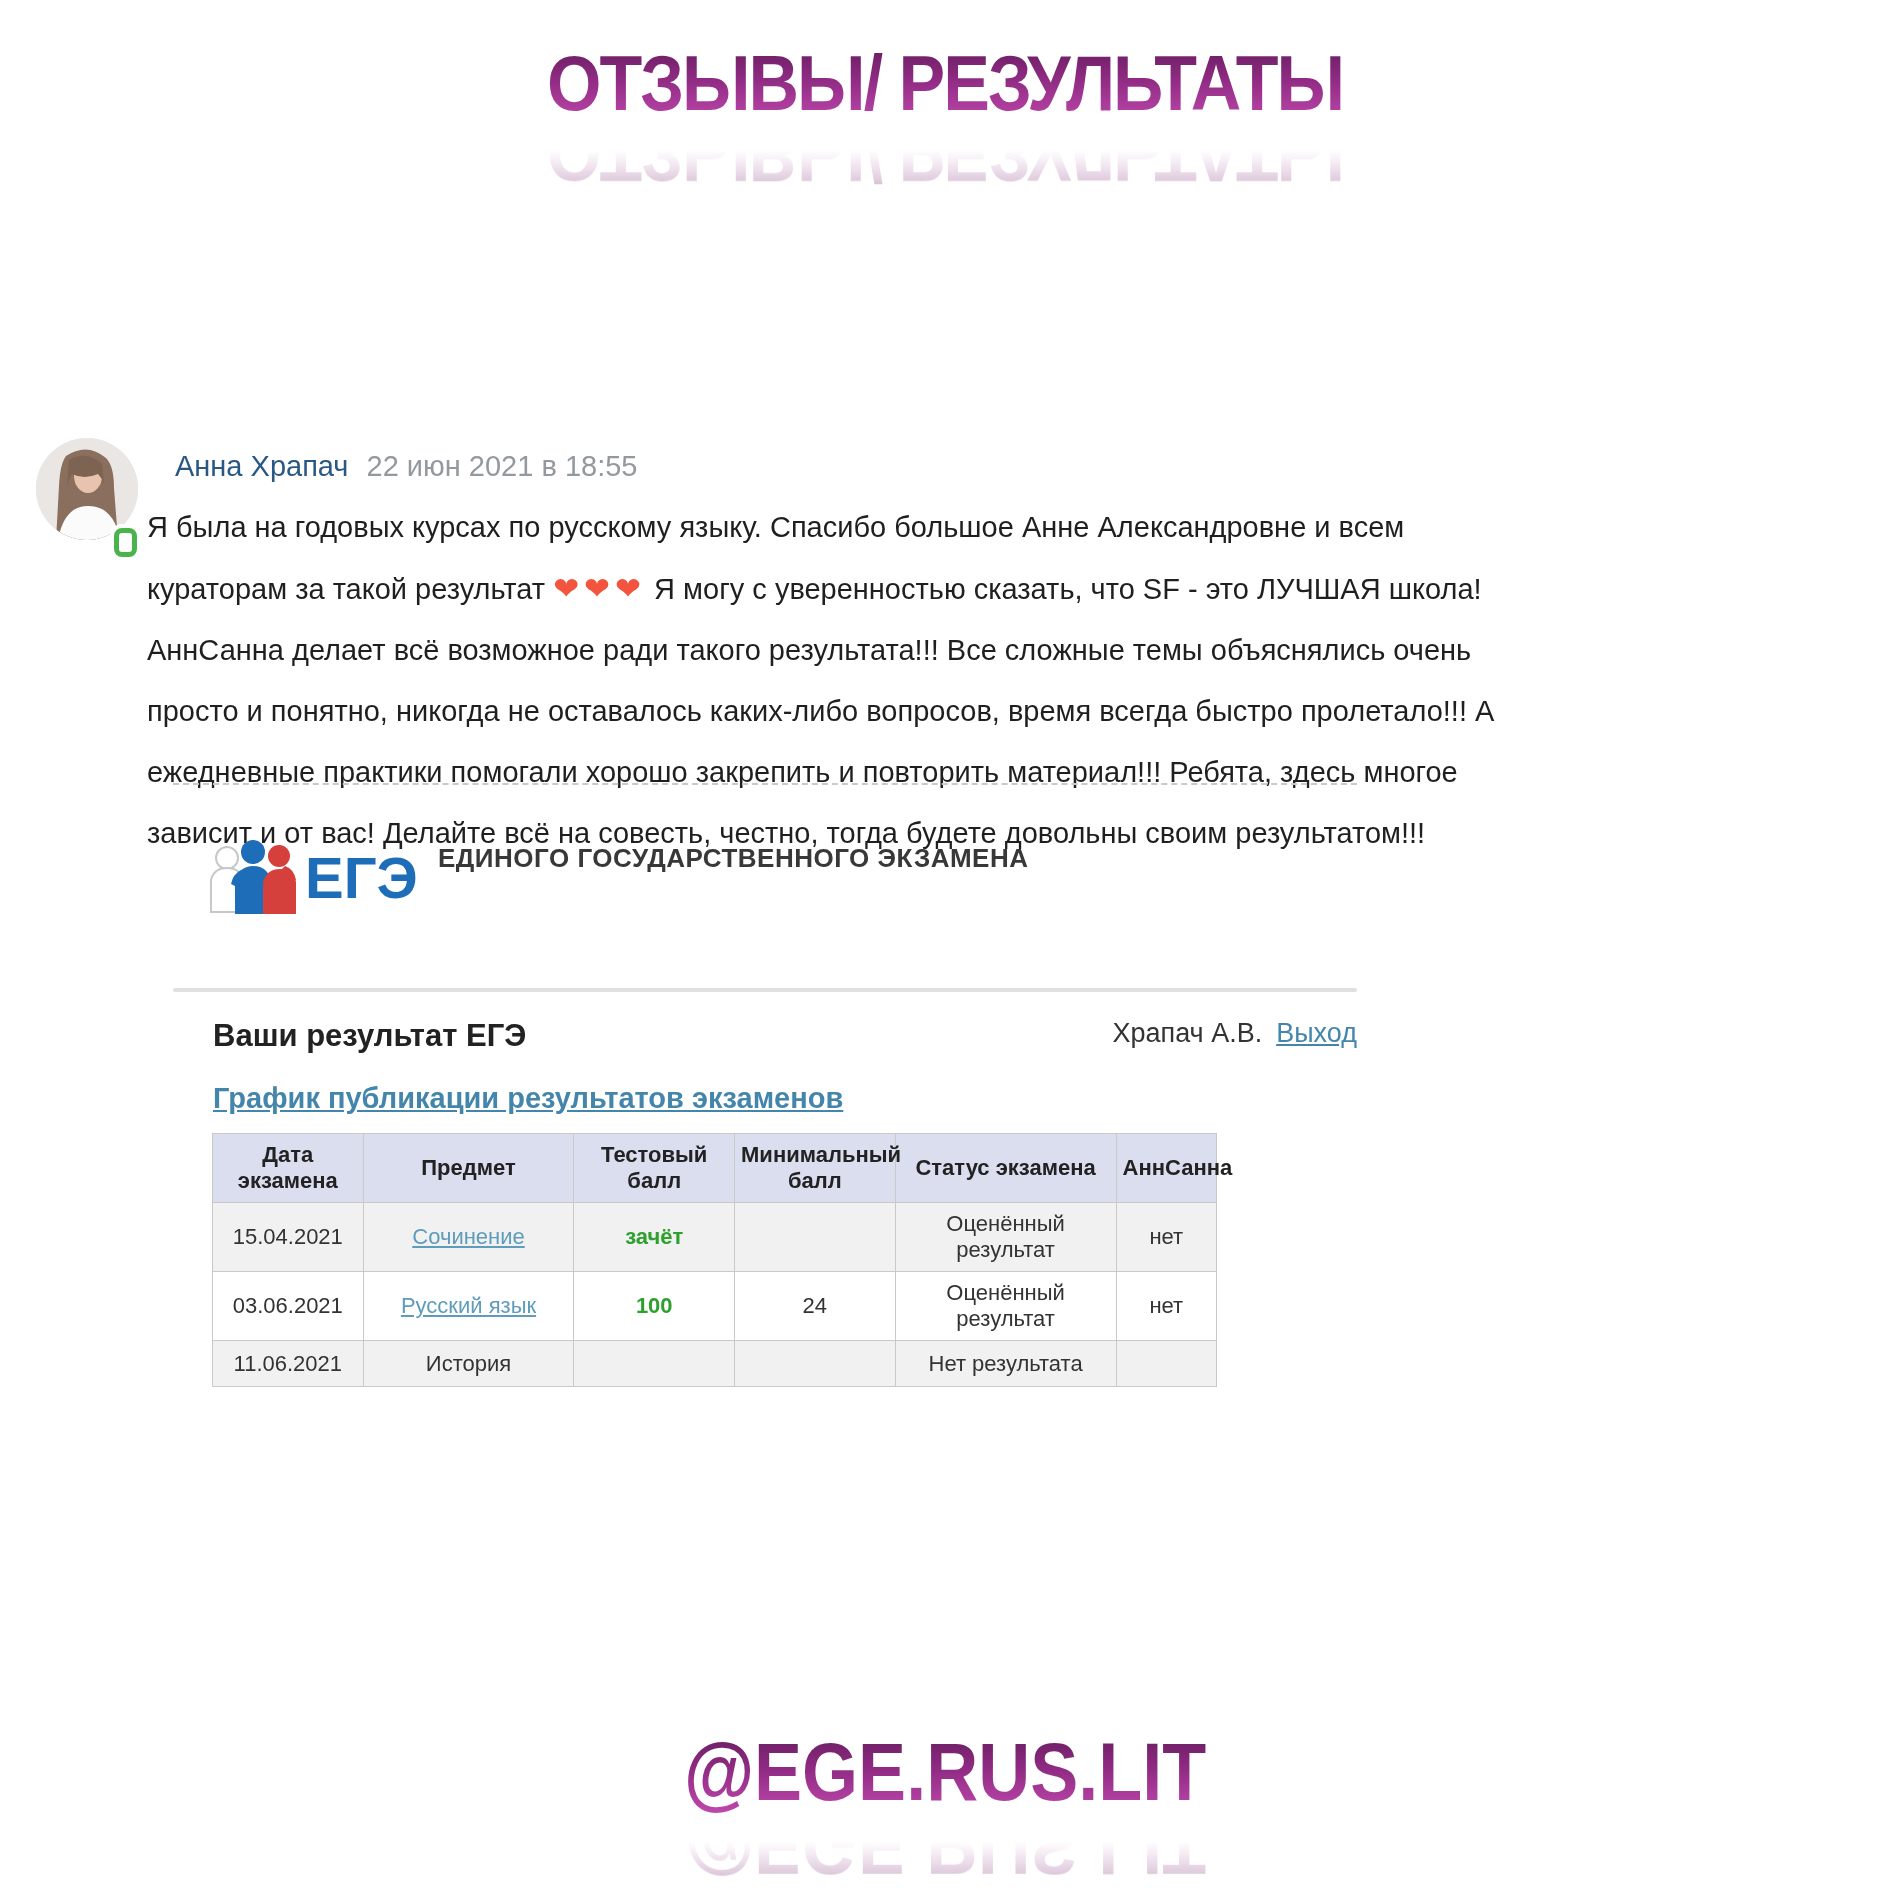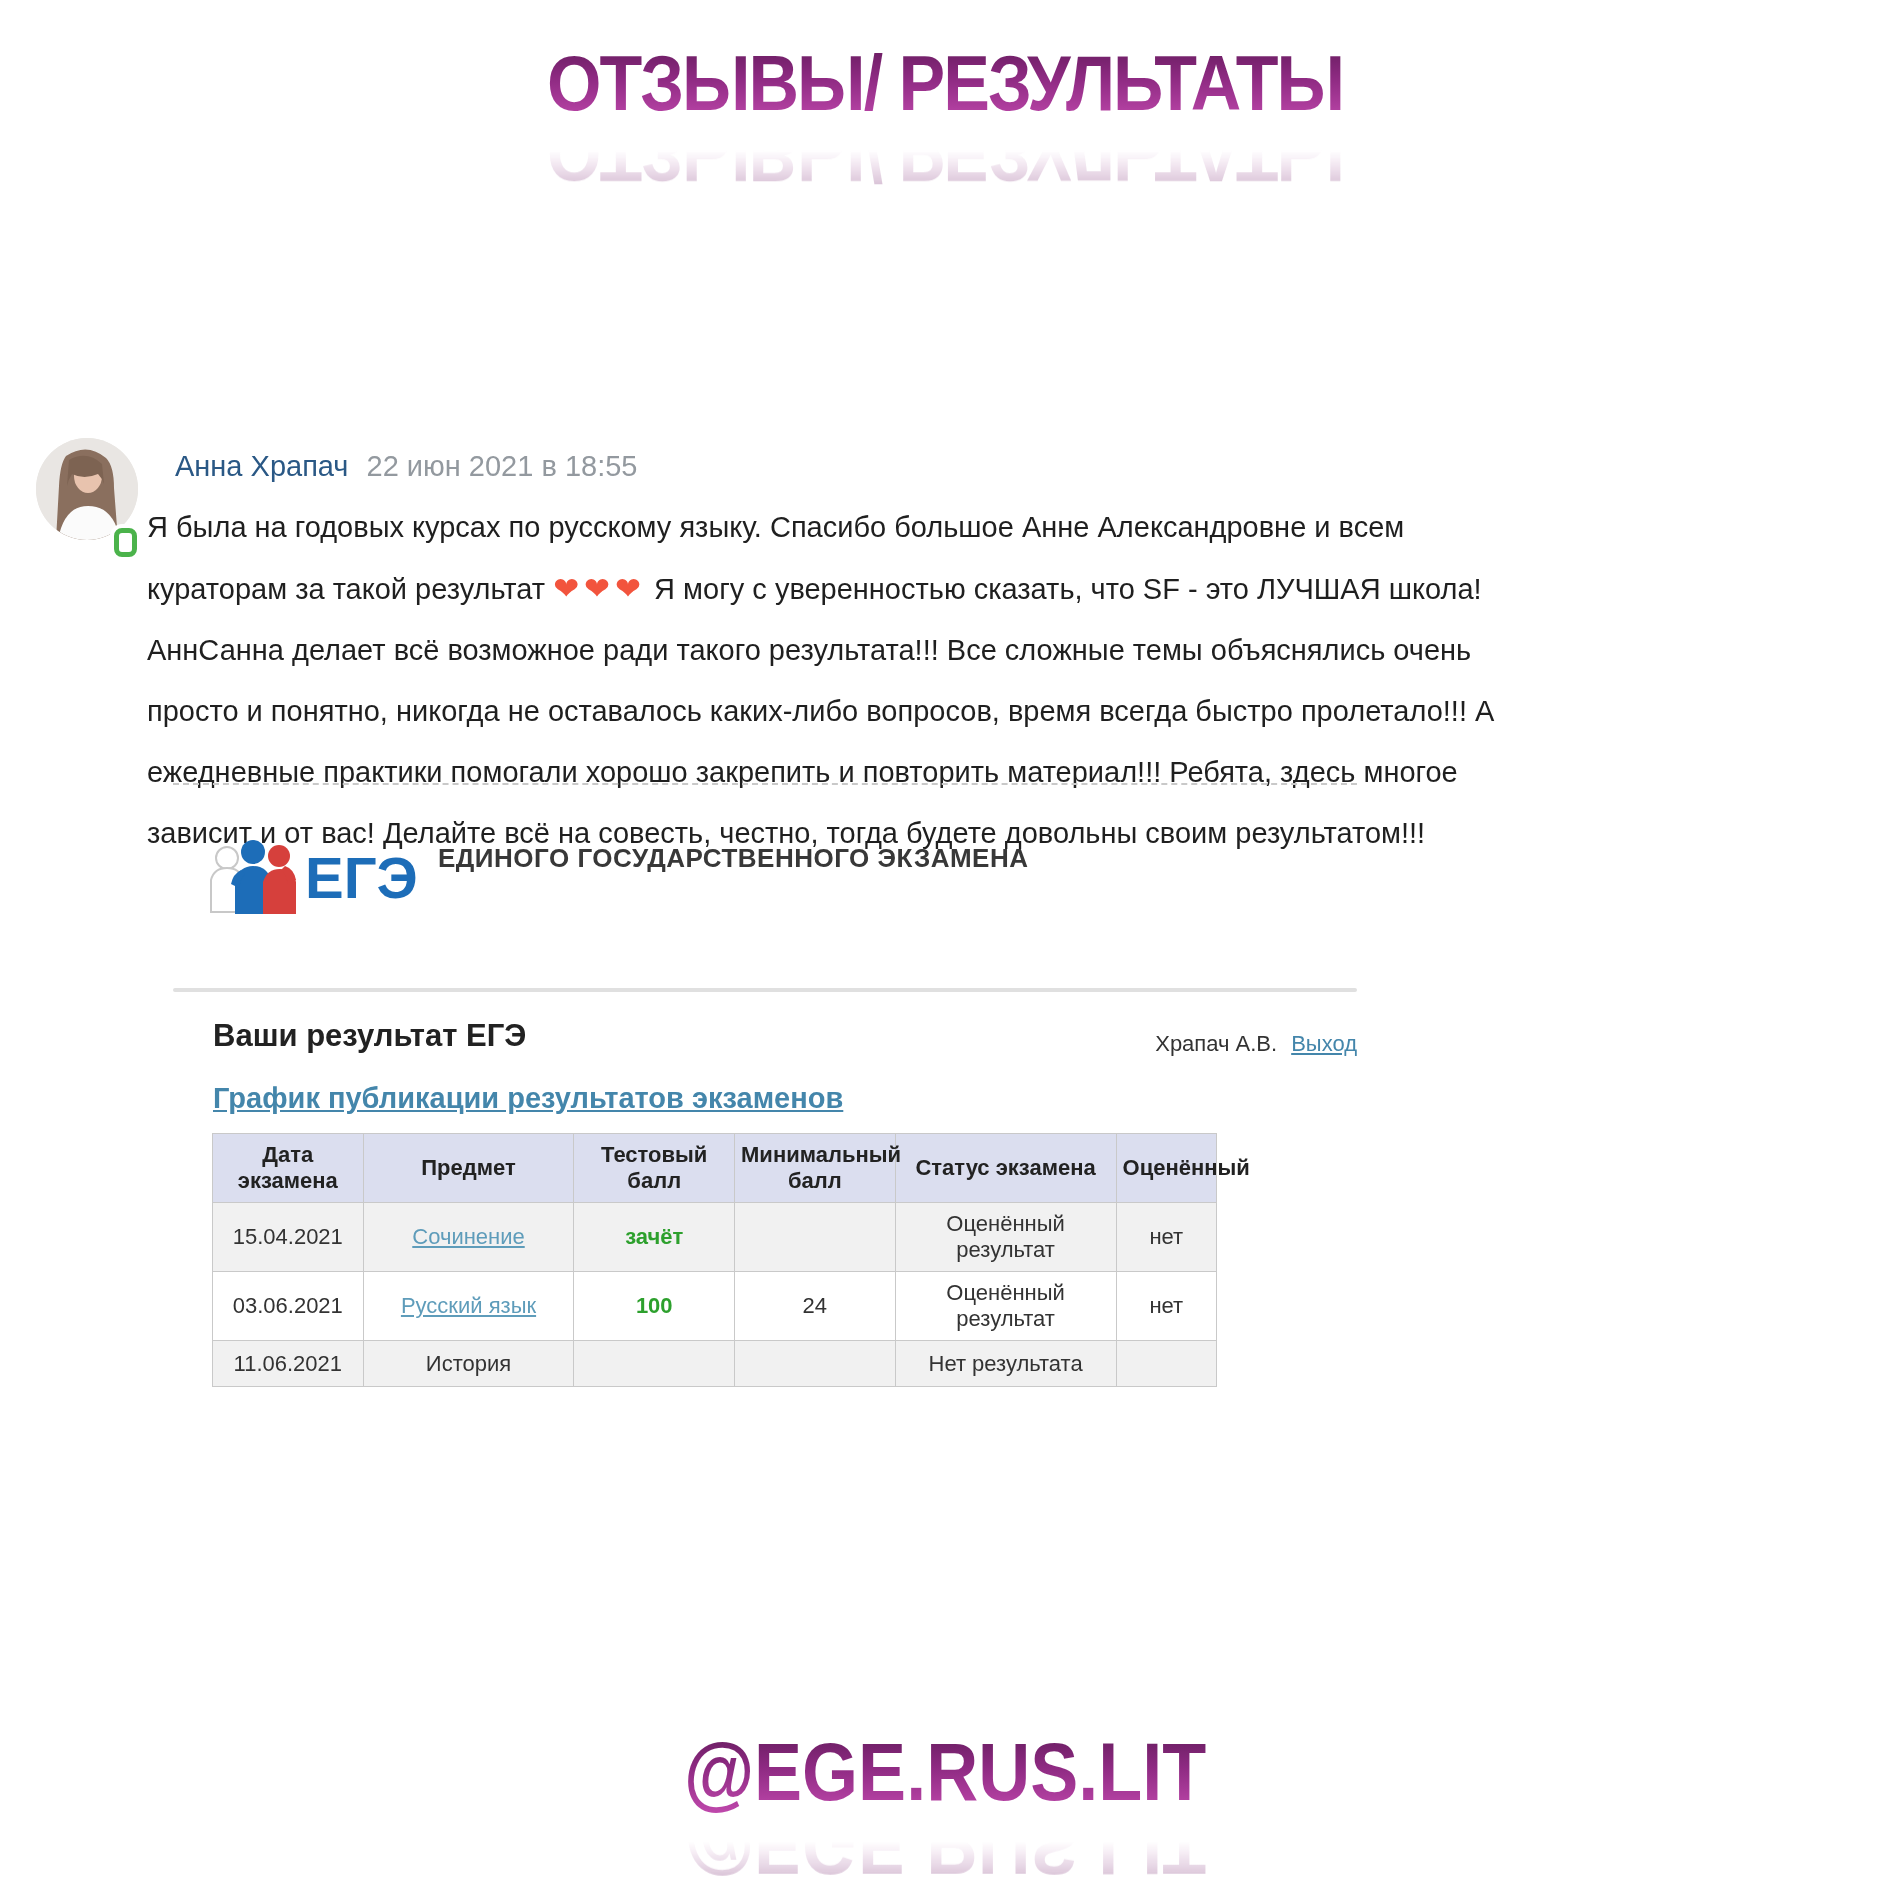--- a/index.html
+++ b/index.html
@@ -40,22 +40,22 @@
 
   
   .ege-logo { position:absolute; left:205px; top:836px; }
   .ege-tagline { position:absolute; left:438px; top:843px; }
   .tag1 { color:#9b9b9b; font-size:25px; margin-bottom:6px; }
   .tag2 { color:#383838; font-size:26px; font-weight:bold; letter-spacing:0.5px;text-align:center; }
 
   
   .res-heading { position:absolute; left:213px; top:1018px; font-size:31px;
                  font-weight:bold; color:#222; }
-  .res-user { position:absolute; top:1018px; right:533px; font-size:22px; color:#333;
-              white-space:nowrap;margin-top:13px; }
+  .res-user { position:absolute; top:1018px; right:533px; font-size:27px; color:#333;
+              white-space:nowrap; }
   .logout-link { color:#4486ab; text-decoration:underline; margin-left:14px; cursor:pointer; }
   .schedule-link { position:absolute; left:213px; top:1082px; font-size:29px;
               color:#4486ab; text-decoration:underline; cursor:pointer;font-weight:bold; }
 
   
   .res-table-wrap { position:absolute; left:212px; top:1133px; width:1005px; }
   table.res { width:100%; border-collapse:collapse; table-layout:fixed;
               font-size:22px; color:#333; }
   table.res th, table.res td { border:1px solid #c9c9c9; text-align:center;
               padding:8px 6px; vertical-align:middle; }
@@ -138,21 +138,21 @@
           <col class="col-status">
           <col class="col-appeal">
       </colgroup>
       <thead>
         <tr>
           <th>Дата экзамена</th>
           <th>Предмет</th>
           <th>Тестовый балл</th>
           <th>Минимальный балл</th>
           <th>Статус экзамена</th>
-          <th>Оценённый</th>
+          <th>АннСанна</th>
         </tr>
       </thead>
       <tbody>
         <tr class="row-gray">
           <td>15.04.2021</td>
           <td><span class="tlink">Сочинение</span></td>
           <td><span class="score-green">зачёт</span></td>
           <td></td>
           <td>Оценённый результат</td>
           <td>нет</td>

